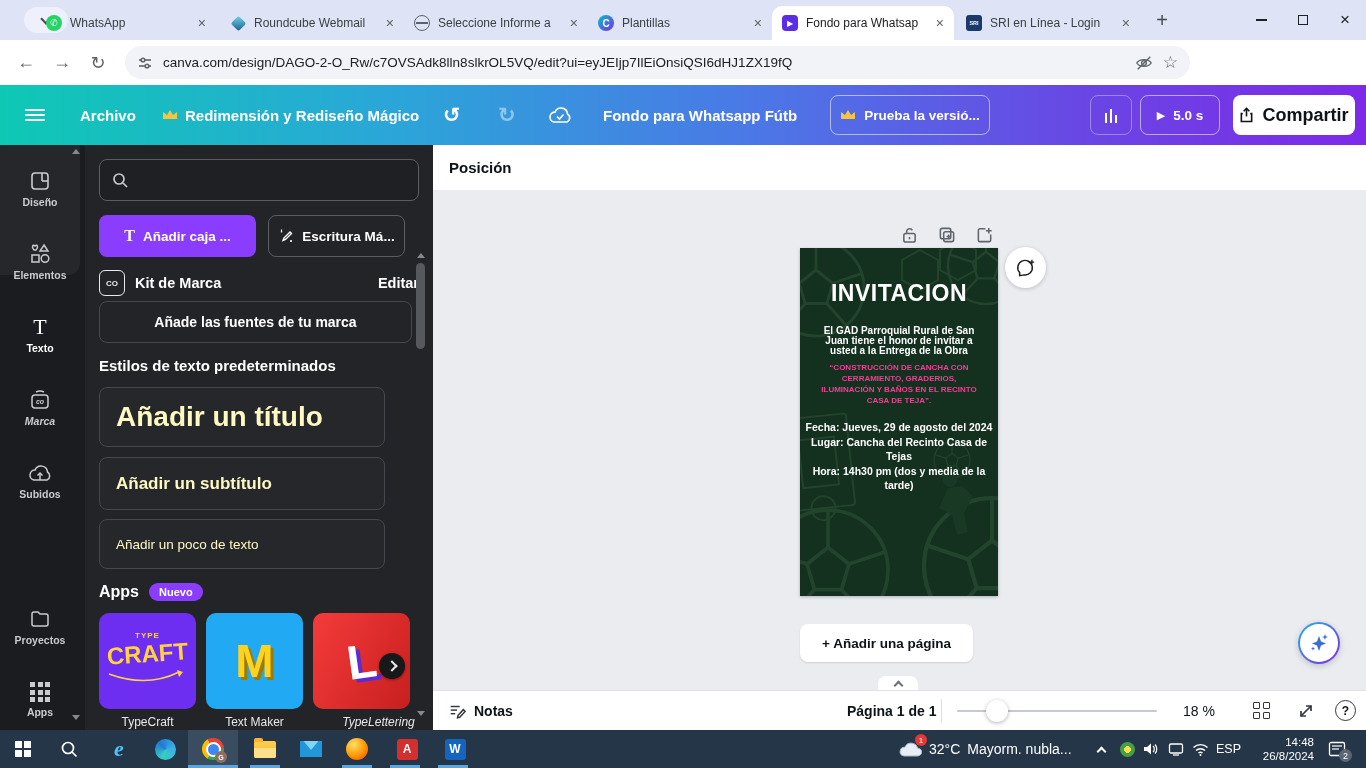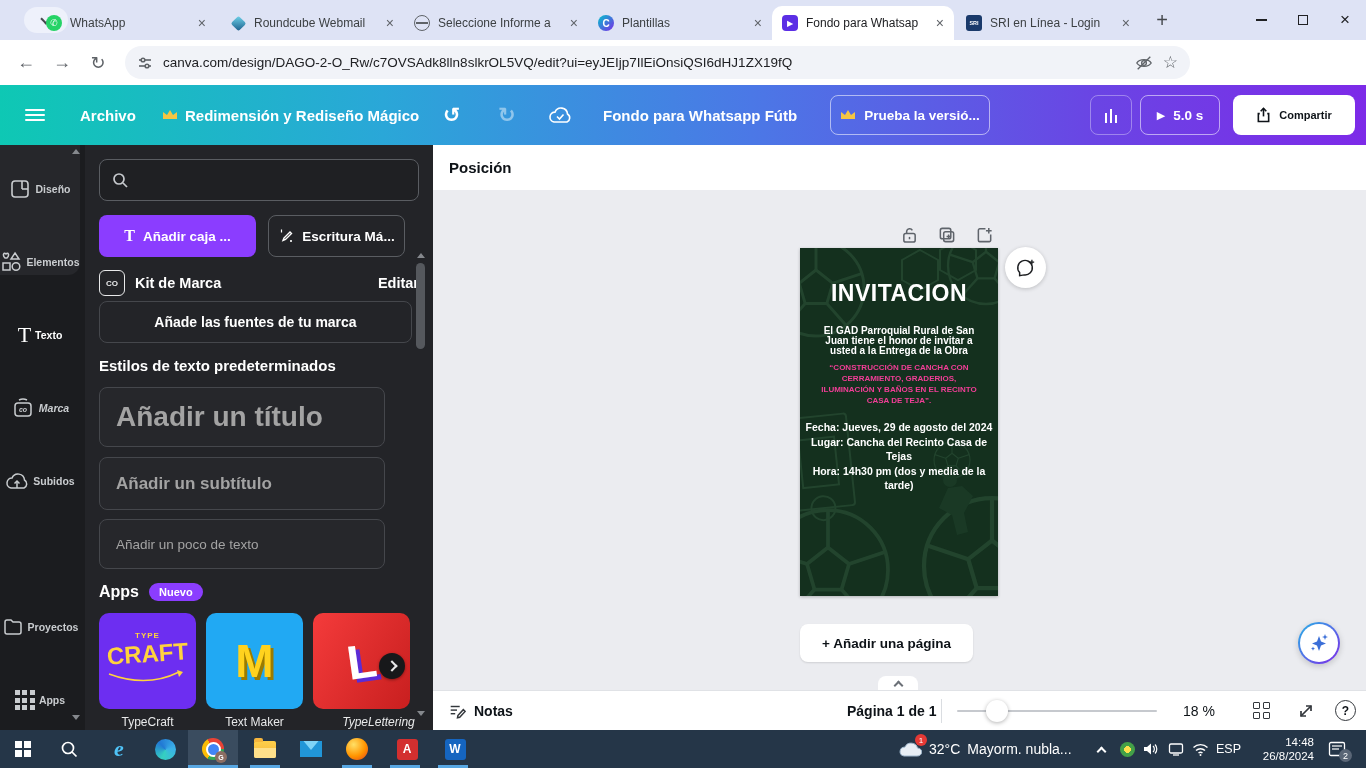--- a/index.html
+++ b/index.html
@@ -38,39 +38,39 @@
     background:linear-gradient(90deg,#0ec8b4 0%,#2aa7d8 28%,#4b78e6 55%,#6a45e4 80%,#7d2ae8 100%);}
   .cheader .item{position:absolute;top:0;height:60px;display:flex;align-items:center;font-size:15px;font-weight:700;}
   .hamb{width:20px;}
   .hamb div{height:2px;background:#fff;margin:3px 0;border-radius:1px;}
   .hbtn{border:1px solid rgba(255,255,255,.55);border-radius:8px;box-sizing:border-box;}
   .crown{width:16px;height:12px;}
 
   
   .rail{position:absolute;left:0;top:145px;width:85px;height:585px;background:#1b1c1f;}
   .rail-topblock{position:absolute;left:0;top:0;width:80px;height:130px;background:#26272b;border-radius:0 0 12px 0;}
-  .rail-item{position:absolute;left:0;width:80px;height:64px;display:flex;flex-direction:row;
+  .rail-item{position:absolute;left:0;width:80px;height:64px;display:flex;flex-direction:column;
     align-items:center;justify-content:center;gap:4px;color:#c9cccf;}
   .rail-item .rlabel{font-size:10.5px;font-weight:700;}
   .rail-item.active{color:#fff;}
   .tri{width:0;height:0;border-left:4px solid transparent;border-right:4px solid transparent;}
   .tri.up{border-bottom:5px solid #85888d;}
   .tri.dn{border-top:5px solid #85888d;}
 
   
   .panel{position:absolute;left:85px;top:145px;width:348px;height:585px;background:#232428;overflow:hidden;}
   .searchbox{position:absolute;left:14px;top:14px;width:320px;height:42px;border:1px solid #5a5d62;
     border-radius:8px;box-sizing:border-box;display:flex;align-items:center;gap:10px;padding:0 12px;background:#1f2023;}
   .searchbox input{flex:1;background:transparent;border:none;outline:none;color:#e8e9ea;font-size:14px;
     font-family:"Liberation Sans","DejaVu Sans",sans-serif;}
   .searchbox input::placeholder{color:#9aa0a6;}
   .pbtn{position:absolute;height:42px;border-radius:8px;box-sizing:border-box;display:flex;
     align-items:center;justify-content:center;gap:8px;font-size:13.5px;font-weight:700;color:#fff;}
   .stylebox{position:absolute;left:14px;width:286px;border:1px solid #45474c;border-radius:8px;
-    box-sizing:border-box;color:#a3a3a3;display:flex;align-items:center;padding:0 16px;background:#26272b;}
+    box-sizing:border-box;color:#fef9c3;display:flex;align-items:center;padding:0 16px;background:#26272b;}
   .tile{position:absolute;top:468px;width:97px;height:96px;border-radius:10px;overflow:hidden;}
   .tile-label{position:absolute;top:570px;width:97px;text-align:center;color:#e8e9ea;font-size:12px;
     white-space:nowrap;overflow:hidden;text-overflow:ellipsis;}
   .collapse{position:absolute;left:433px;top:400px;width:15px;height:70px;background:#2a2b2f;
     border-radius:0 12px 12px 0;display:flex;align-items:center;justify-content:center;color:#b9bcbf;}
 
   
   .postoolbar{position:absolute;left:433px;top:145px;width:933px;height:45px;background:#fff;
     border-bottom:1px solid #e2e4e8;display:flex;align-items:center;}
   .canvasarea{position:absolute;left:433px;top:190px;width:933px;height:500px;background:#ebecf0;}
@@ -241,21 +241,21 @@
             <line x1="3" y1="16" x2="3" y2="6"></line>
             <line x1="8" y1="16" x2="8" y2="2"></line>
             <line x1="13" y1="16" x2="13" y2="8"></line>
           </g>
         </svg>
     </div>
     <div class="item hbtn" style="left:1140px;top:10px;height:40px;width:80px;justify-content:center;gap:8px;font-size:13.5px;">
       <span style="font-size:11px;">▶</span>
       <span>5.0 s</span>
     </div>
-    <div class="item" style="left:1233px;top:10px;height:40px;width:122px;background:#fff;border-radius:8px;color:#0e1318;justify-content:center;gap:8px;font-size:11px;">
+    <div class="item" style="left:1233px;top:10px;height:40px;width:122px;background:#fff;border-radius:8px;color:#0e1318;justify-content:center;gap:8px;font-size:18px;">
       <svg width="15" height="16" viewBox="0 0 16 17">
           <g stroke="#0e1318" stroke-width="1.7" fill="none">
             <path d="M4 7 H2.5 V15.5 H13.5 V7 H12"></path>
             <line x1="8" y1="1.5" x2="8" y2="10"></line>
             <polyline points="5,4.5 8,1.5 11,4.5"></polyline>
           </g>
         </svg>
       <span>Compartir</span>
     </div>
   </div>

